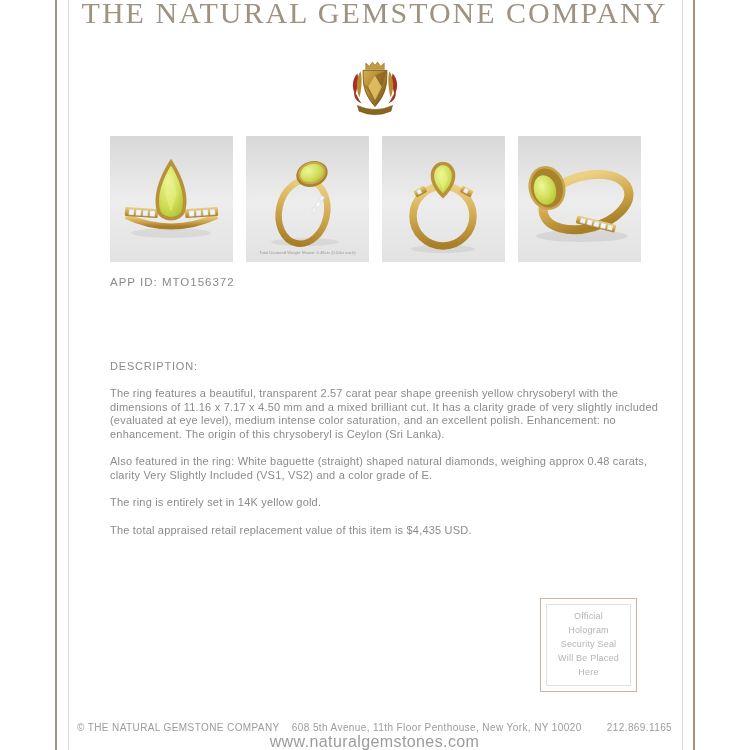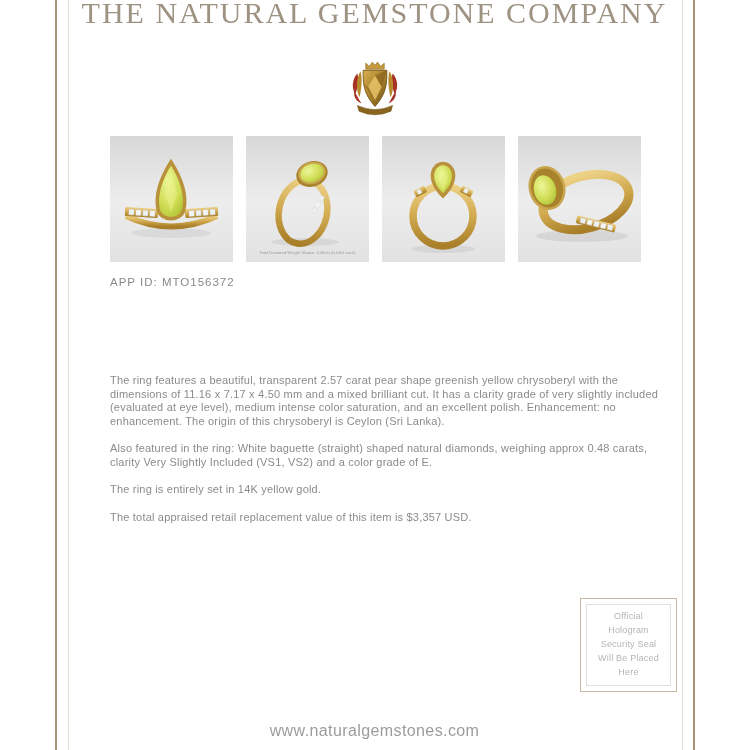--- a/index.html
+++ b/index.html
@@ -81,21 +81,20 @@
     font-size: 11px; letter-spacing: 0.2px;
     margin-bottom: 13px;
   }
 
   .hologram-box {
     position: absolute; top: 598px; left: 540px;
     width: 97px; height: 94px;
     border: 1px solid #c6b8a2;
     background: #ffffff;
     padding: 5px;
-    margin-left: 40px;
   }
   .hologram-inner {
     width: 100%; height: 100%;
     border: 1px solid #e0e0e0;
     display: flex; align-items: center; justify-content: center;
     text-align: center;
     padding: 6px;
   }
   .hologram-inner span {
     font-size: 9px; line-height: 1.55;
@@ -238,30 +237,36 @@
     </div>
 
   </div>
 
   <div class="app-id">
     <span>APP ID:</span>
     <span>MTO156372</span>
   </div>
 
   <div class="description">
+    <div class="section-heading">DESCRIPTION:</div>
     <p>The ring features a beautiful, transparent 2.57 carat pear shape greenish yellow chrysoberyl with the dimensions of 11.16 x 7.17 x 4.50 mm and a mixed brilliant cut. It has a clarity grade of very slightly included (evaluated at eye level), medium intense color saturation, and an excellent polish. Enhancement: no enhancement. The origin of this chrysoberyl is Ceylon (Sri Lanka).</p>
     <p>Also featured in the ring: White baguette (straight) shaped natural diamonds, weighing approx 0.48 carats, clarity Very Slightly Included (VS1, VS2) and a color grade of E.</p>
     <p>The ring is entirely set in 14K yellow gold.</p>
-    <p>The total appraised retail replacement value of this item is $3,357 USD.</p>
+    <p>The total appraised retail replacement value of this item is $4,435 USD.</p>
   </div>
 
 
   <div class="hologram-box">
     <div class="hologram-inner">
       <span>Official Hologram Security Seal Will Be Placed Here</span>
     </div>
   </div>
 
   <div class="footer">
+    <div class="footer-line1">
+      <span class="seg">© THE NATURAL GEMSTONE COMPANY</span>
+      <span class="seg">608 5th Avenue, 11th Floor Penthouse, New York, NY  10020</span>
+      <span class="seg phone">212.869.1165</span>
+    </div>
     <div class="footer-line2">www.naturalgemstones.com</div>
   </div>
 
 </div>
 
 </body></html>

